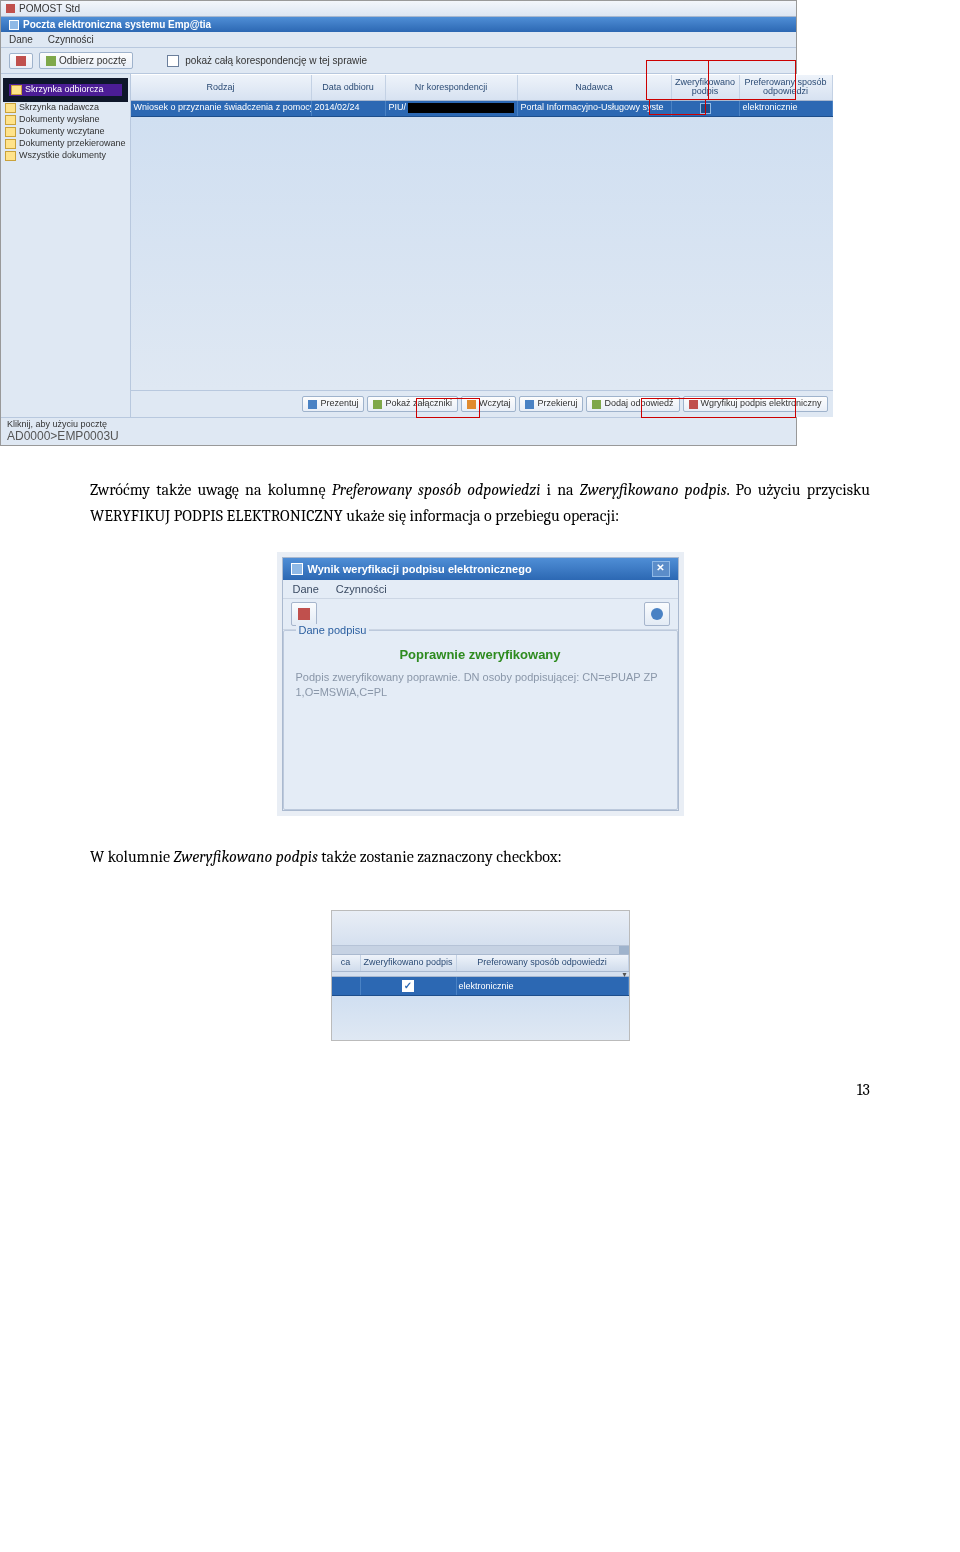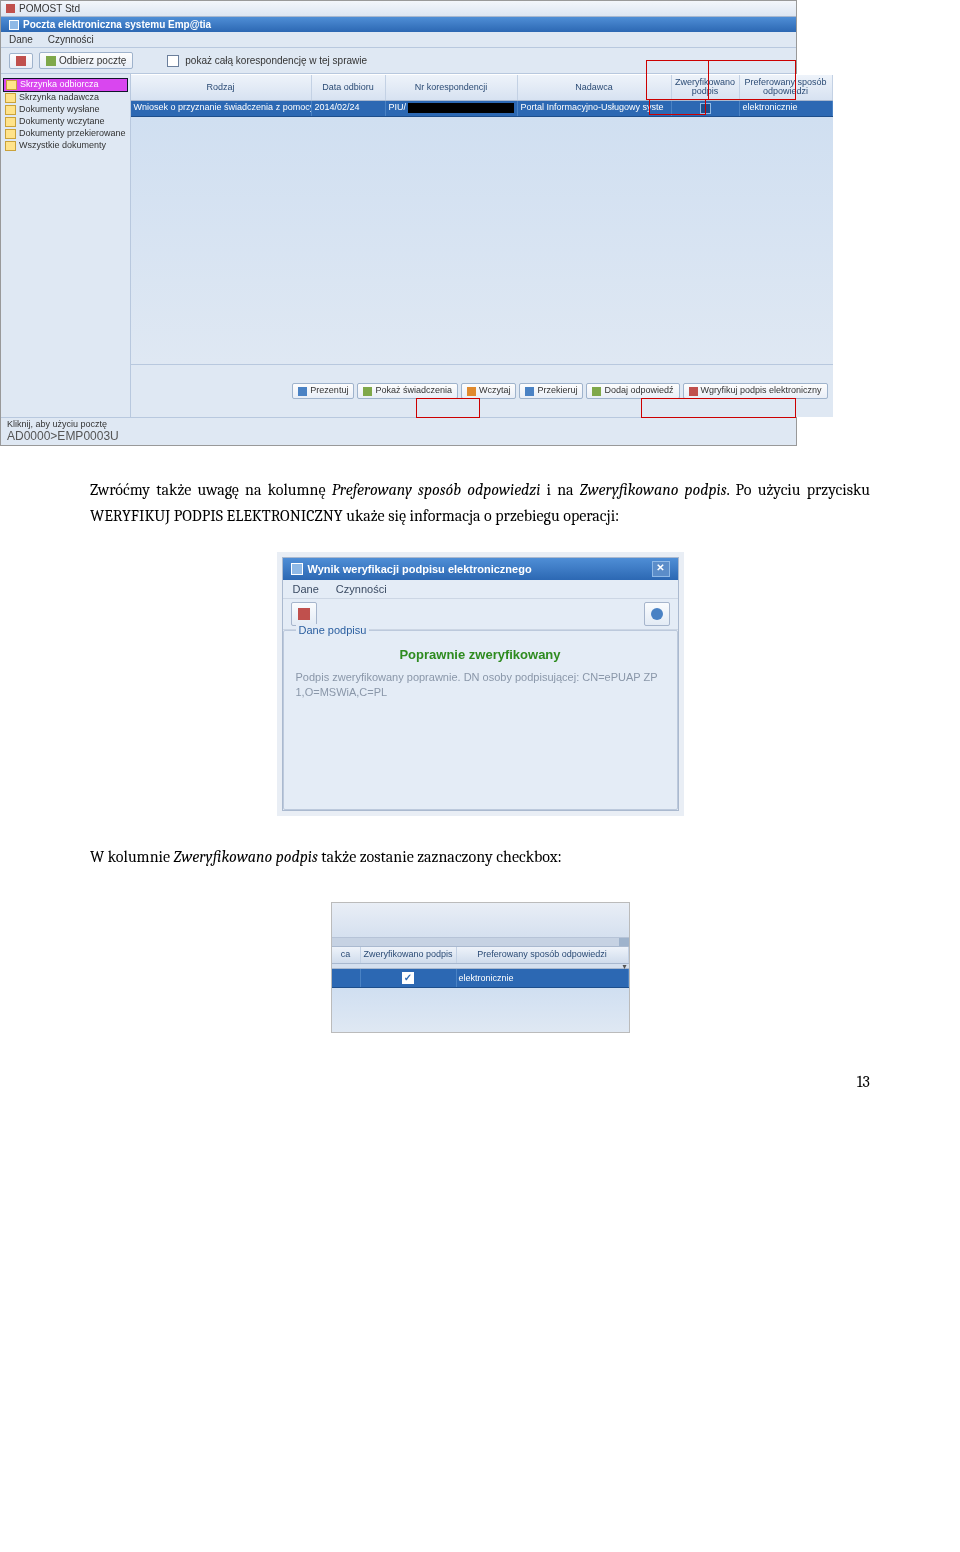--- a/index.html
+++ b/index.html
@@ -82,21 +82,21 @@
     background:#dfe8f3;
     border-right:1px solid #b8c8de;
     padding:4px 2px;
   }
   .tree-item {
     display:flex; align-items:center; gap:3px;
     padding:1px 2px;
     white-space:nowrap;
     font-size:9px;
   }
-  .tree-item.sel { background:#d946ef; color:#fff; border:1px solid #0f172a;align-items:center; }
+  .tree-item.sel { background:#4c1d95; color:#fff; border:6px solid #0f172a;align-items:center; }
   .tree-ic {
     width:9px;height:8px;border:1px solid #caa23a;background:#ffe38a;display:inline-block;
     flex-shrink:0;
   }
   .s1-main { flex:1; display:flex; flex-direction:column; background:#3b82f6; }
   .s1-thead {
     display:flex;
     background: linear-gradient(#eef3fa,#d7e2f1);
     border-top:1px solid #fff;
     border-bottom:1px solid #a8b8cf;
@@ -126,21 +126,21 @@
   .s1-cell .chk { width:9px;height:9px;border:1px solid #8fb9e6;background:#1d4e8c; }
   .col-r { flex: 0 0 174px; }
   .col-d { flex: 0 0 67px; }
   .col-n { flex: 0 0 125px; text-align: center; }
   .col-s { flex: 0 0 147px; }
   .col-v { flex: 0 0 61px; justify-content:center; }
   .col-p { flex: 0 0 86px; }
   .s1-gridfill { flex:1; background: linear-gradient(#d0dff1,#dfe8f3); }
   .s1-actions {
     display:flex; justify-content:flex-end; gap:3px;
-    padding:18px 5px;
+    padding:5px 5px;
     background:#dfe8f3;
     border-top:1px solid #b8c8de;
   }
   .s1-abtn {
     background: linear-gradient(#fdfdfd,#e8eef7);
     border:1px solid #9fb3cc;
     border-radius:2px;
     padding:2px 5px;
     font-size:9px;
     display:inline-flex;align-items:center;gap:3px;
@@ -202,21 +202,21 @@
     padding:10px 12px 20px 12px;
   }
   .s2-legend { color:#2b5fa0; font-size:11px; position:relative; top:-17px; background:#e4ecf6; padding:0 3px; display:inline-block;}
   .s2-ok { color:#2e8b1f; font-weight:bold; text-align:center; font-size:13px; margin:-6px 0 8px 0;}
   .s2-desc { color:#8a97a9; font-size:11px; line-height:1.3; }
   .s2-pad { height:90px; }
 
   
   .shot3 {
     width: 297px;
-    margin: 32px auto 10px auto;
+    margin: 40px auto 10px auto;
     border:1px solid #bbb;
     font:9px Tahoma, sans-serif;
     background:#d5e0ef;
   }
   .s3-top { height:34px; background:linear-gradient(#e9eef6,#d5e0ef); border-bottom:1px solid #b6c3d7; }
   .s3-scroll { height:8px; background:#c6d2e3; border-bottom:1px solid #aab9cf; position:relative;}
   .s3-scroll::after{content:'';position:absolute;right:0;top:0;width:10px;height:100%;background:#9fb3cc;}
   .s3-head { display:flex; background:linear-gradient(#eef3fa,#d0dcec); border-bottom:1px solid #a8b8cf;}
   .s3-th { border-right:1px solid #c3d1e4; text-align:center; padding:3px 2px; color:#2b4b75; line-height:1.05;}
   .s3-c1{flex:0 0 24px;} .s3-c2{flex:0 0 91px;} .s3-c3{flex:1;}
@@ -311,21 +311,21 @@
         <div class="s1-cell col-p">elektronicznie</div>
       </div>
       <div class="s1-gridfill"></div>
       <div class="s1-actions">
         <span class="s1-abtn">
               <span class="aic blue"></span>
               <span>Prezentuj</span>
             </span>
         <span class="s1-abtn">
               <span class="aic"></span>
-              <span>Pokaż świadczenia</span>
+              <span>Pokaż załączniki</span>
             </span>
         <span class="s1-abtn">
               <span class="aic org"></span>
               <span>Wczytaj</span>
             </span>
         <span class="s1-abtn">
               <span class="aic blue"></span>
               <span>Przekieruj</span>
             </span>
         <span class="s1-abtn">

